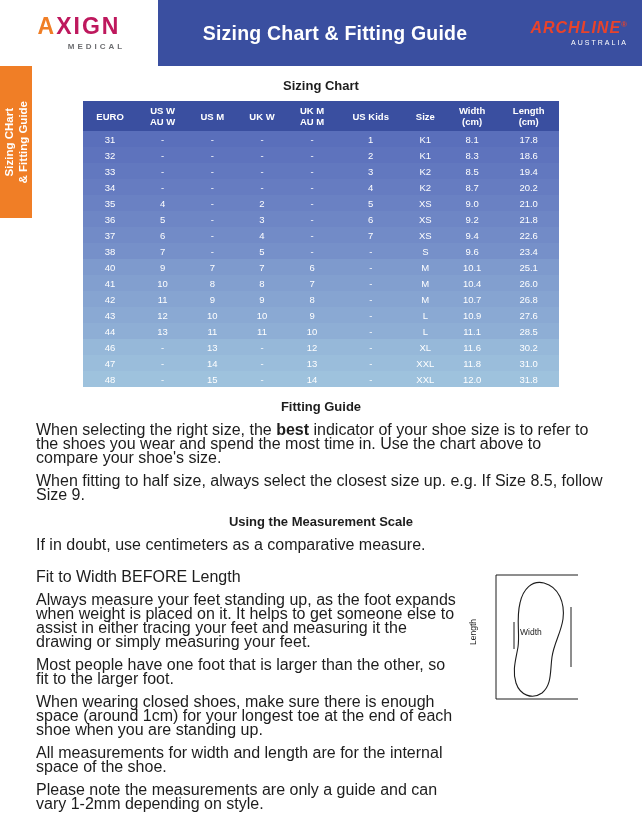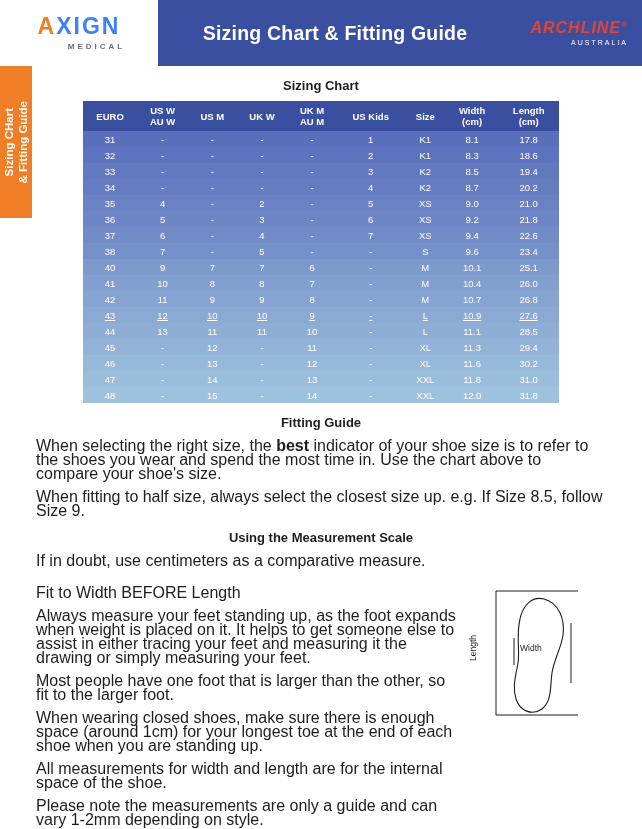--- a/index.html
+++ b/index.html
@@ -31,21 +31,21 @@
     align-items: center;
     justify-content: center;
   }
   .logo-axign {
     font-size: 23px;
     letter-spacing: 2px;
     color: #f07e26;
     font-weight: bold;
     line-height: 1;
   }
-  .logo-axign .gray { color: #3b82f6; }
+  .logo-axign .gray { color: #be185d; }
   .logo-medical {
     font-size: 8px;
     letter-spacing: 3px;
     color: #6d6e71;
     margin-top: 4px;
     font-weight: bold;
     margin-left: 35px;
   }
   .header-title {
     flex: 1;
@@ -142,21 +142,21 @@
   .r2  td { background: #6278bf; }
   .r3  td { background: #667cc1; }
   .r4  td { background: #6a81c3; }
   .r5  td { background: #6e86c5; }
   .r6  td { background: #728bc7; }
   .r7  td { background: #7690c9; }
   .r8  td { background: #7a95cb; }
   .r9  td { background: #7e9acd; }
   .r10 td { background: #829fcf; }
   .r11 td { background: #86a4d1; }
-  .r12 td { background: #8aa9d3; text-decoration: underline; }
+  .r12 td { background: #8aa9d3; }
   .r13 td { background: #8eaed5; }
   .r14 td { background: #92b3d7; }
   .r15 td { background: #96b8d9; }
   .r16 td { background: #9abddb; }
   .r17 td { background: #9ec2dd; }
 
   
   p.body {
     font-size: 16px;
     line-height: 14px;
@@ -370,31 +370,20 @@
         <tr class="r13">
           <td>44</td>
           <td>13</td>
           <td>11</td>
           <td>11</td>
           <td>10</td>
           <td>-</td>
           <td>L</td>
           <td>11.1</td>
           <td>28.5</td>
-        </tr>
-        <tr class="r14">
-          <td>45</td>
-          <td>-</td>
-          <td>12</td>
-          <td>-</td>
-          <td>11</td>
-          <td>-</td>
-          <td>XL</td>
-          <td>11.3</td>
-          <td>29.4</td>
         </tr>
         <tr class="r15">
           <td>46</td>
           <td>-</td>
           <td>13</td>
           <td>-</td>
           <td>12</td>
           <td>-</td>
           <td>XL</td>
           <td>11.6</td>

